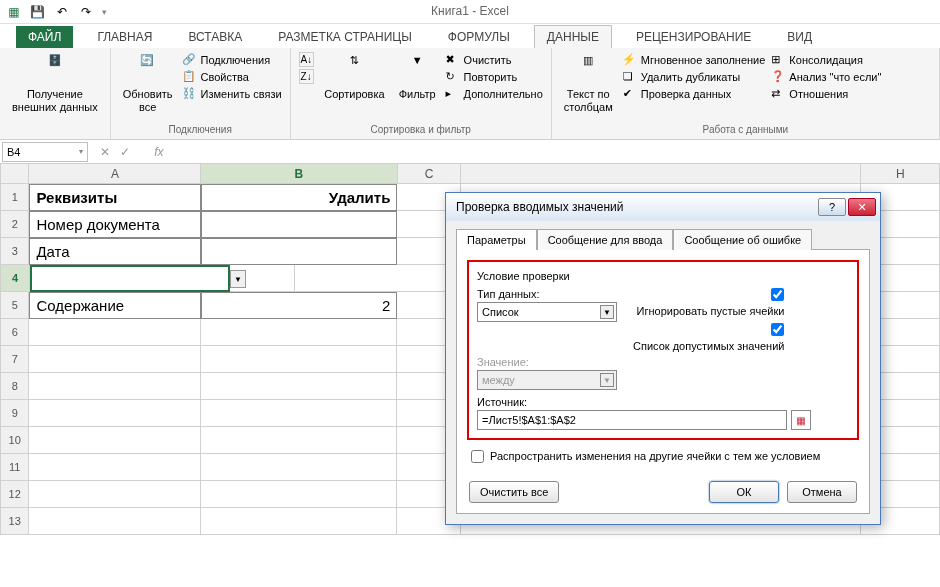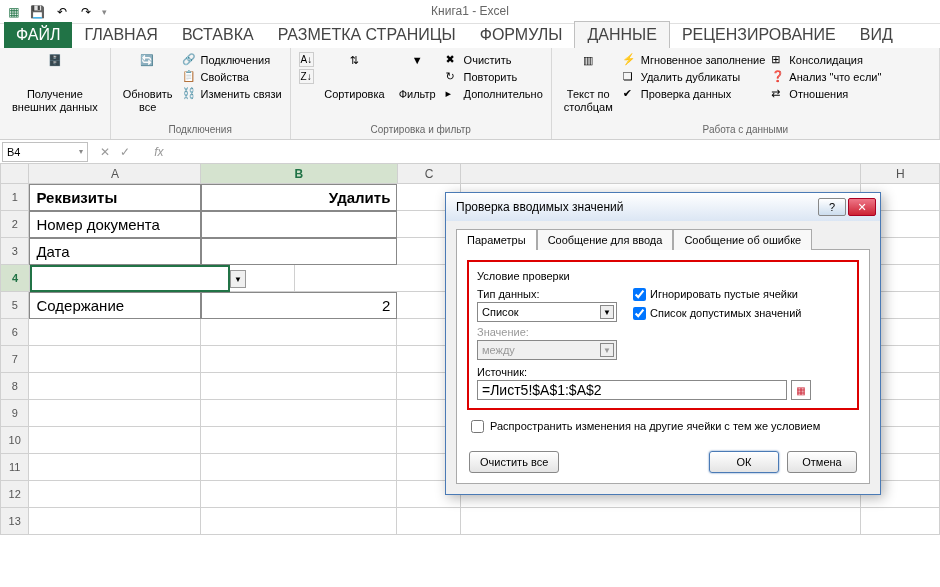--- a/index.html
+++ b/index.html
@@ -5,21 +5,21 @@
 * { box-sizing: border-box; margin: 0; padding: 0; font-family: "Segoe UI", Tahoma, sans-serif; }
 body { background: #fff; width: 940px; height: 587px; overflow: hidden; position: relative; font-size: 12px; }
 
 
 .qat { height: 24px; background: #fff; display: flex; align-items: center; padding: 0 6px; gap: 8px; border-bottom: 1px solid #e0e0e0; }
 .qat .icon { width: 16px; height: 16px; display: flex; align-items: center; justify-content: center; }
 .title-center { position: absolute; left: 50%; transform: translateX(-50%); top: 4px; color: #666; font-size: 12px; }
 
 
 .tabs { height: 24px; display: flex; align-items: flex-end; background: #fff; padding-left: 4px; }
-.tab { padding: 4px 12px; font-size: 16px; color: #444; cursor: pointer; }
+.tab { padding: 4px 12px; font-size: 12px; color: #444; cursor: pointer; margin-left: 12px; }
 .tab.file { background: #217346; color: #fff; }
 .tab.active { border: 1px solid #c0c0c0; border-bottom: none; background: #f5f5f5; }
 
 
 .ribbon { height: 92px; background: #f5f5f5; border-bottom: 1px solid #d0d0d0; display: flex; }
 .group { border-right: 1px solid #d8d8d8; padding: 4px 8px; display: flex; flex-direction: column; justify-content: space-between; }
 .group-label { text-align: center; font-size: 10px; color: #666; padding-top: 2px; }
 .group-body { display: flex; gap: 6px; align-items: flex-start; flex: 1; }
 .bigbtn { display: flex; flex-direction: column; align-items: center; gap: 2px; padding: 2px 4px; font-size: 11px; text-align: center; line-height: 1.2; }
 .bigbtn .icon { width: 32px; height: 32px; }
@@ -66,23 +66,23 @@
 .dlg-panel { border: 1px solid #aaa; background: #fff; padding: 10px; margin-top: -1px; }
 .redbox { border: 2px solid #d00; padding: 8px; }
 .fieldset-label { font-size: 11px; margin-bottom: 6px; }
 .fld-row { display: flex; gap: 16px; margin: 4px 0; align-items: flex-start; }
 .fld-col { display: flex; flex-direction: column; gap: 2px; }
 .fld-col label { font-size: 11px; }
 .fld-col .disabled { color: #999; }
 .combo { width: 140px; height: 20px; border: 1px solid #888; background: #fff; display: flex; align-items: center; justify-content: space-between; padding: 0 2px 0 4px; font-size: 11px; }
 .combo .arr { width: 14px; height: 14px; border: 1px solid #888; background: #eee; display: flex; align-items: center; justify-content: center; font-size: 8px; }
 .combo.disabled { background: #f0f0f0; color: #999; }
-.chk { display: flex; align-items: flex-start; gap: 4px; font-size: 11px; }
+.chk { display: flex; align-items: flex-end; gap: 4px; font-size: 11px; flex-direction: column; }
 .chk input { width: 13px; height: 13px; }
-.srcinput { width: 310px; height: 20px; border: 1px solid #888; padding: 0 4px; font-size: 14px; }
+.srcinput { width: 310px; height: 20px; border: 1px solid #888; padding: 0 4px; font-size: 11px; }
 .srcbtn { width: 20px; height: 20px; border: 1px solid #888; background: #fff; margin-left: 4px; display: inline-flex; align-items: center; justify-content: center; }
 .dlg-footer { display: flex; justify-content: space-between; align-items: center; padding: 8px 2px 0 2px; }
 .btn { min-width: 70px; height: 22px; border: 1px solid #888; background: linear-gradient(#fff, #e4e4e4); border-radius: 3px; font-size: 11px; display: inline-flex; align-items: center; justify-content: center; padding: 0 10px; cursor: pointer; }
 .btn.primary { border-color: #4a7ab5; box-shadow: 0 0 2px #4a7ab5; }
 .spread-chk { display: flex; gap: 6px; align-items: flex-start; font-size: 11px; padding: 10px 4px; }
 </style>
 </head>
 <body>
 
 <div class="qat">

